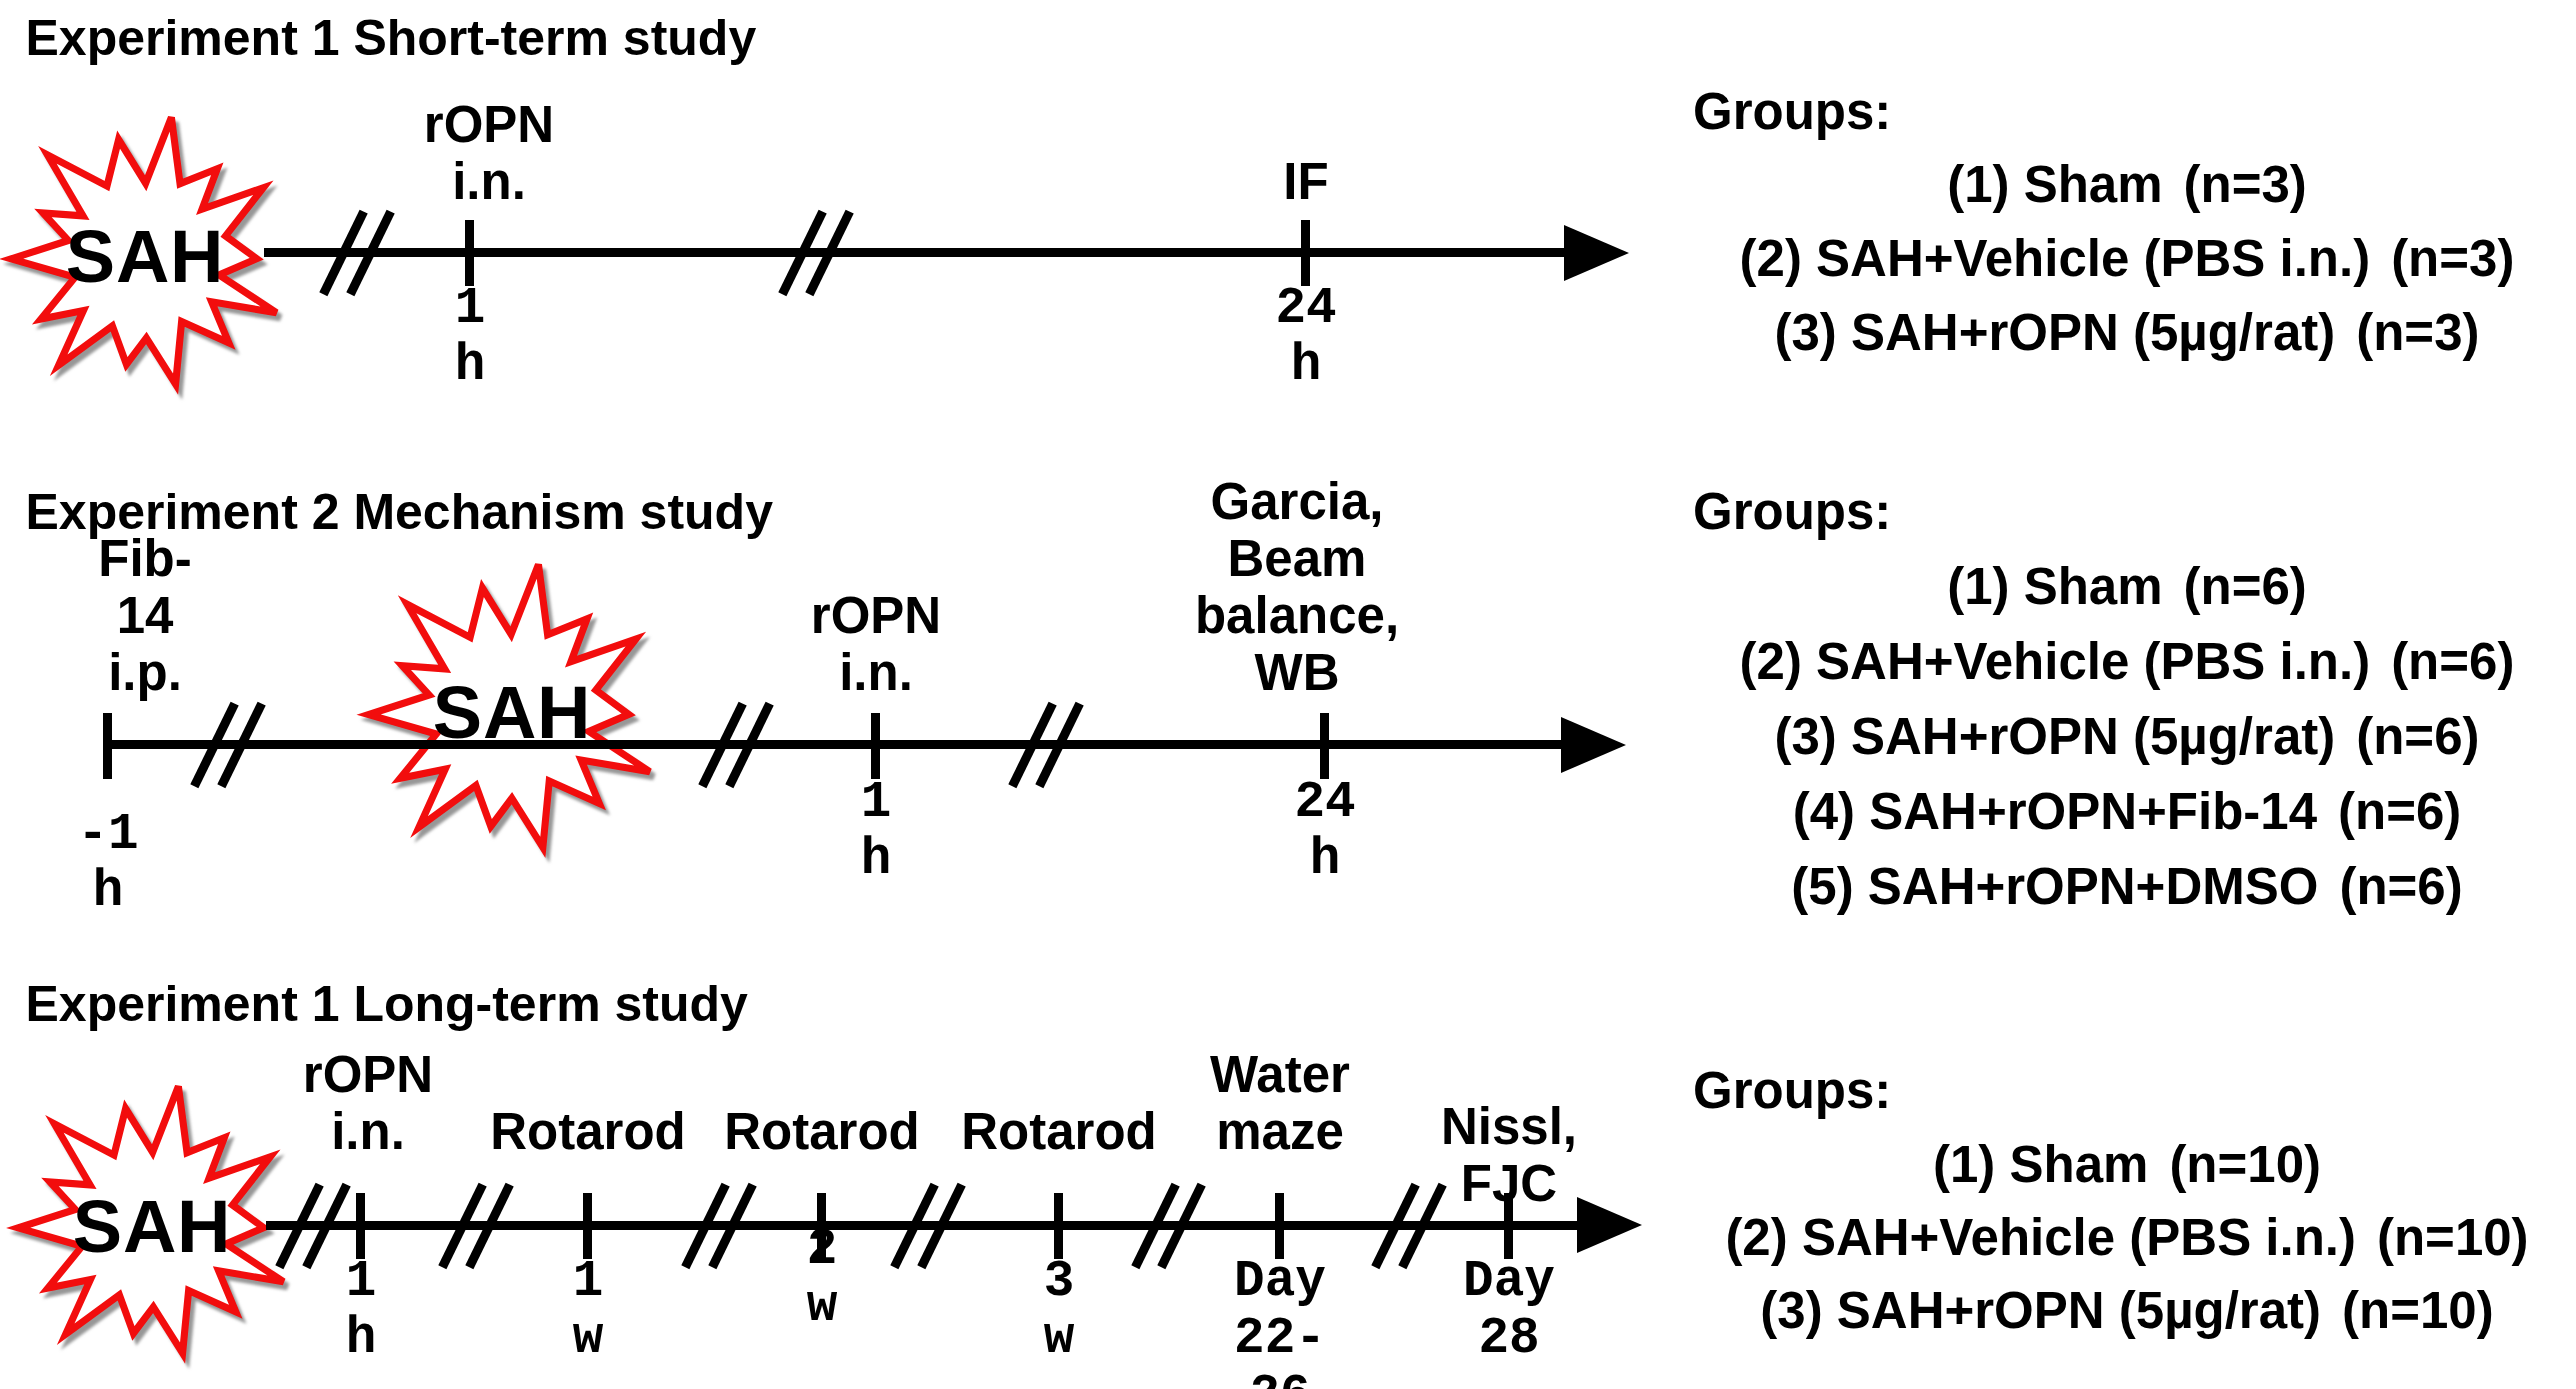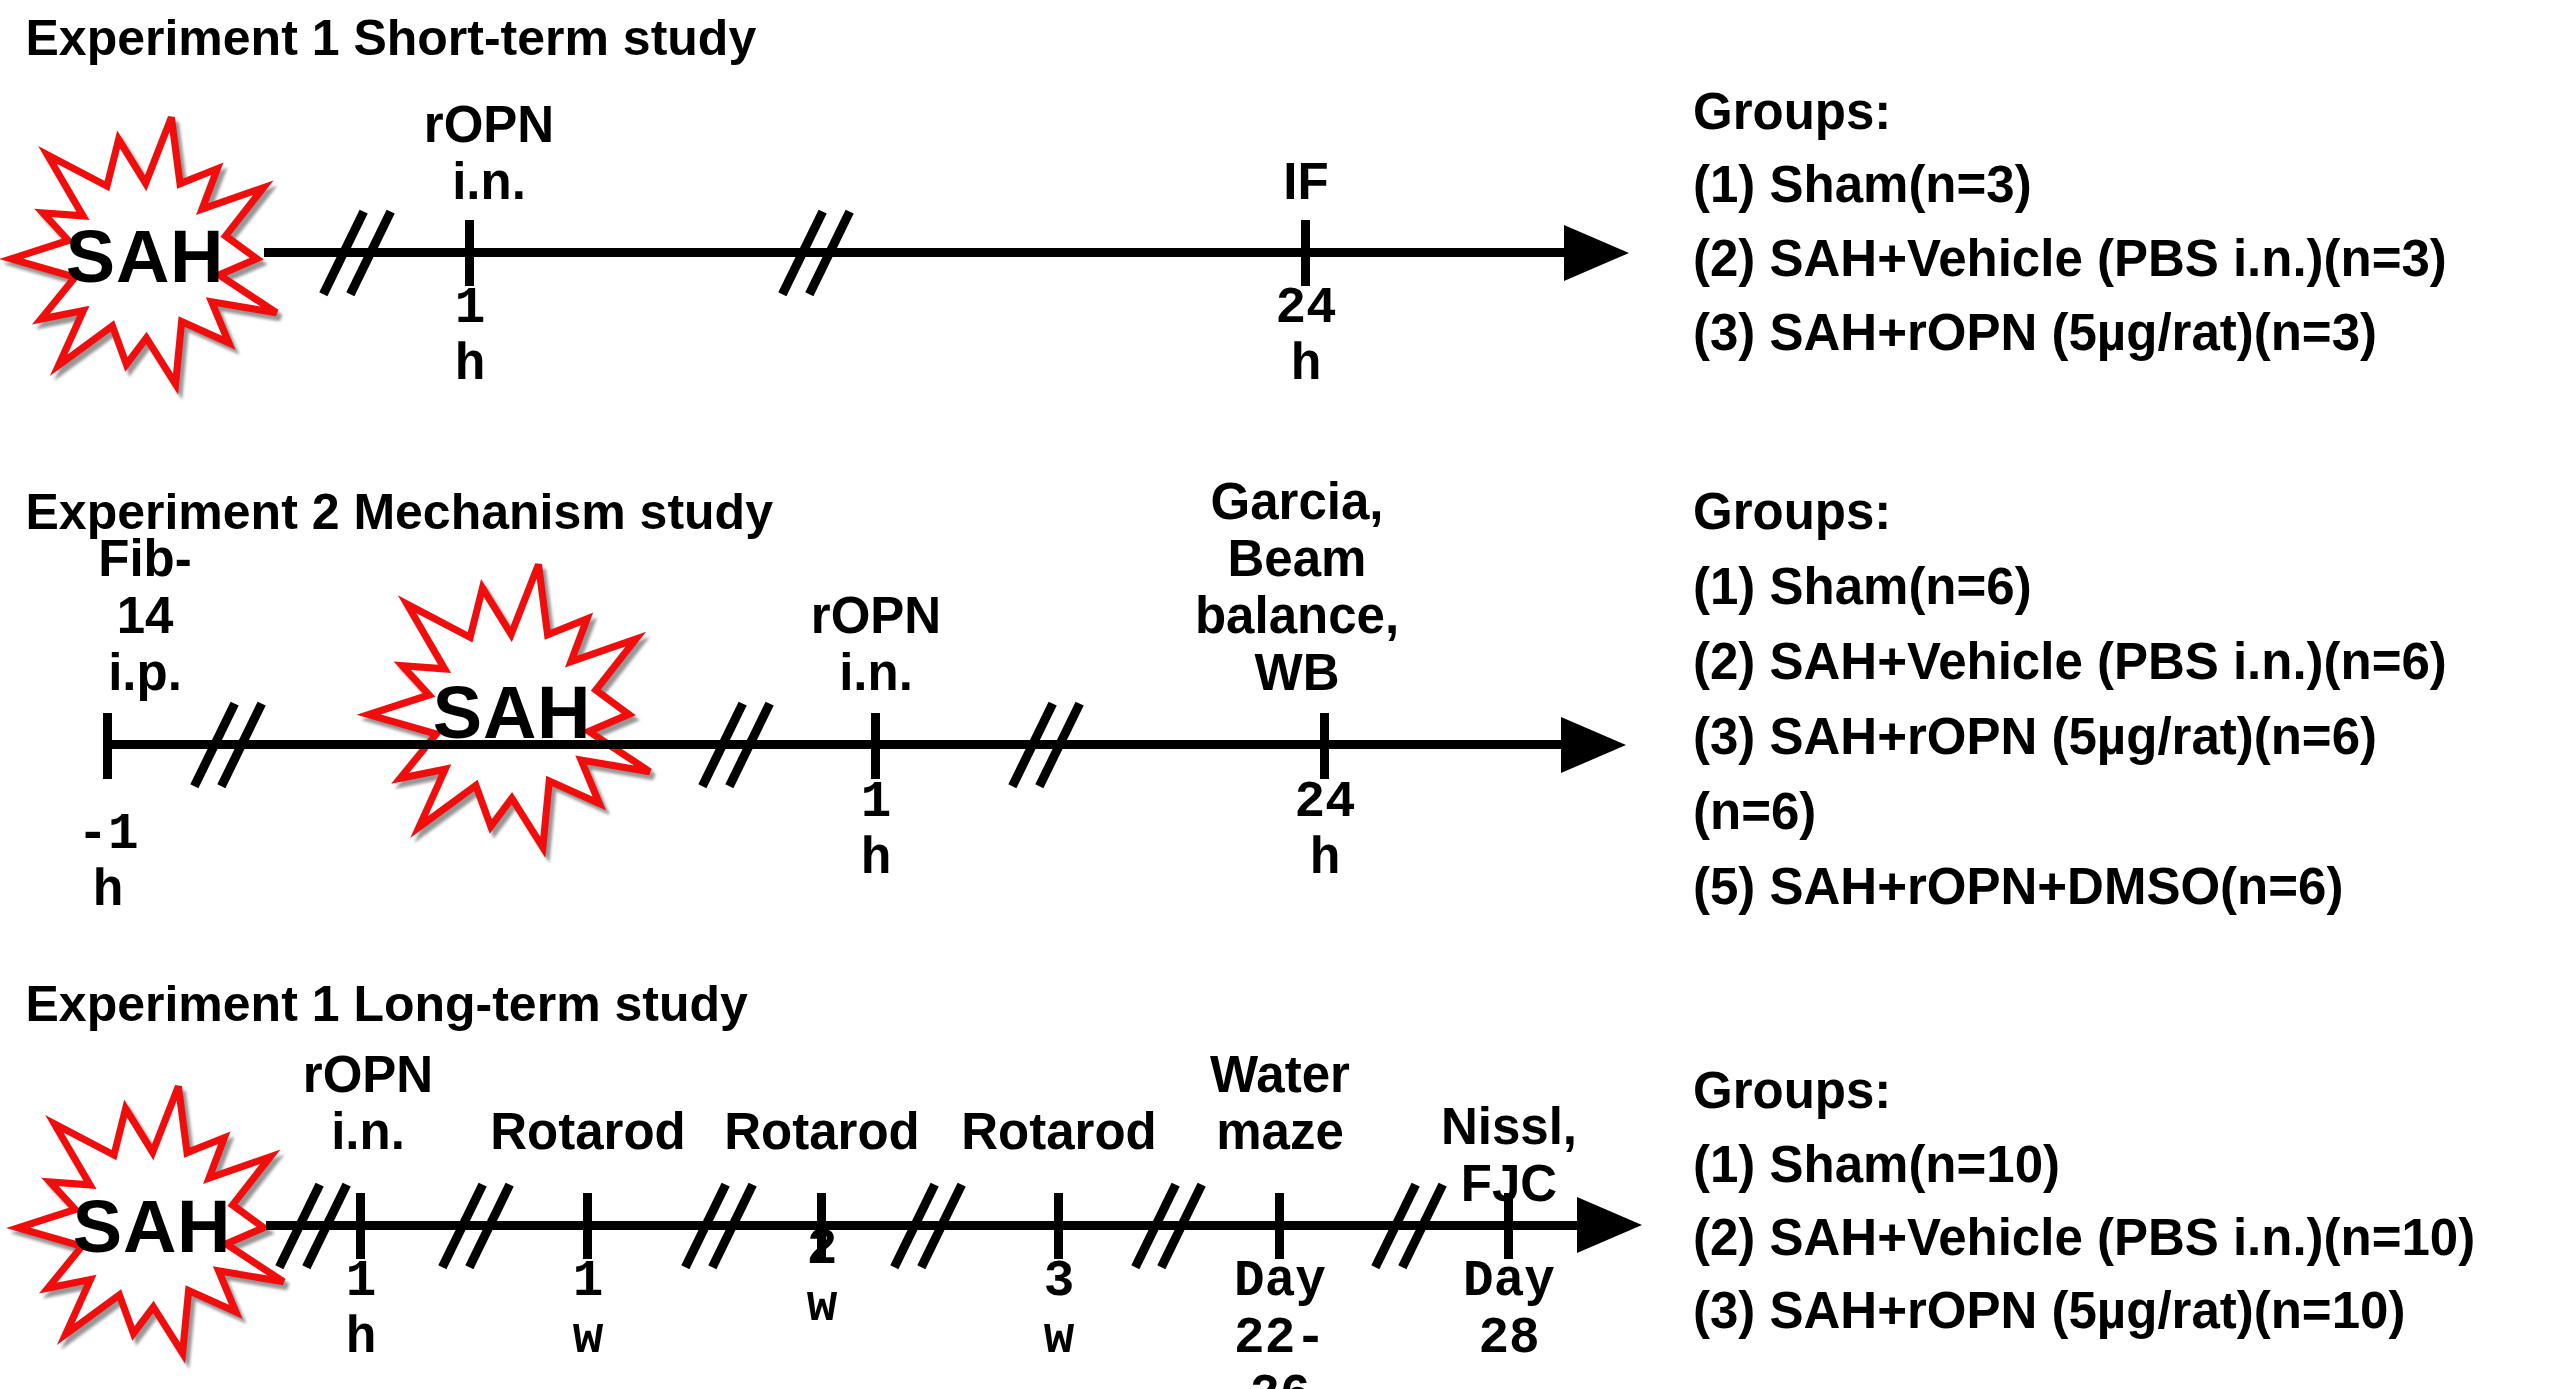--- a/index.html
+++ b/index.html
@@ -16,22 +16,22 @@
   }
   .tl-tick { position:absolute; width:9.2px; height:66px; background:#000; }
   .tl-break-bar { position:absolute; width:9.2px; height:92px; background:#000; transform:rotate(26deg); }
   .tick-label { position:absolute; font-size:51px; line-height:57px; white-space:pre-line; text-align:center; }
   .tick-label.above { transform:translate(-50%,-100%); }
   .tick-label.below { transform:translate(-50%,0);font-family:Liberation Mono, monospace; }
   .star-svg { position:absolute; filter:drop-shadow(4.3px 5px 1.4px rgba(125,125,125,0.8)); }
   .star-label { position:absolute; transform:translate(-50%,-50%); font-size:74px; letter-spacing:0.7px; }
   .groups-heading { position:absolute; font-size:51px; line-height:65px; height:65px; white-space:nowrap; }
   .group-row {
-    position:absolute; height:65px; display:flex; justify-content:flex-start; align-items:center;
-    font-size:51px; white-space:nowrap;
+    position:absolute; height:65px; display:flex; justify-content:center; align-items:center;
+    font-size:51px; white-space:nowrap;gap:21px;
   }
 </style>
 </head>
 <body>
 
 <div id="figure-root">
     <div class="abs" style="left: 0px; top: 0px;">
       <svg width="332" height="332" viewBox="0 0 468 468" class="star-svg" style="left: -20.5px; top: 91px;">
         <polygon points="269.8,37.2 282.0,130.6 334.5,109.5 313.0,166.4 399.3,136.4 346.1,204.3 390.0,236.4 337.0,259.2 417.9,312.7 326.5,297.1 350.7,354.9 284.2,325.1 275.7,413.2 234.5,348.0 206.4,385.5 186.6,331.0 110.9,386.6 145.8,309.4 85.9,321.4 134.0,262.6 44.0,236.7 124.5,210.7 88.7,171.8 145.3,176.0 95.1,90.1 179.0,134.1 195.4,68.4 233.5,130.0" fill="#ffffff" stroke="#f20d0d" stroke-width="10" stroke-linejoin="miter"></polygon>
       </svg>
@@ -97,20 +97,21 @@
         </div>
         <div class="group-row" style="left: 1693px; top: 629px; width: 868px;">
           <span>(2) SAH+Vehicle (PBS i.n.)</span>
           <span>(n=6)</span>
         </div>
         <div class="group-row" style="left: 1693px; top: 704px; width: 868px;">
           <span>(3) SAH+rOPN (5µg/rat)</span>
           <span>(n=6)</span>
         </div>
         <div class="group-row" style="left: 1693px; top: 779px; width: 868px;">
+          <span>(4) SAH+rOPN+Fib-14</span>
           <span>(n=6)</span>
         </div>
         <div class="group-row" style="left: 1693px; top: 854px; width: 868px;">
           <span>(5) SAH+rOPN+DMSO</span>
           <span>(n=6)</span>
         </div>
       </div>
     </div>
     <div class="abs" style="left: 0px; top: 0px;">
       <svg width="332" height="332" viewBox="0 0 468 468" class="star-svg" style="left: -13.5px; top: 1060px;">

